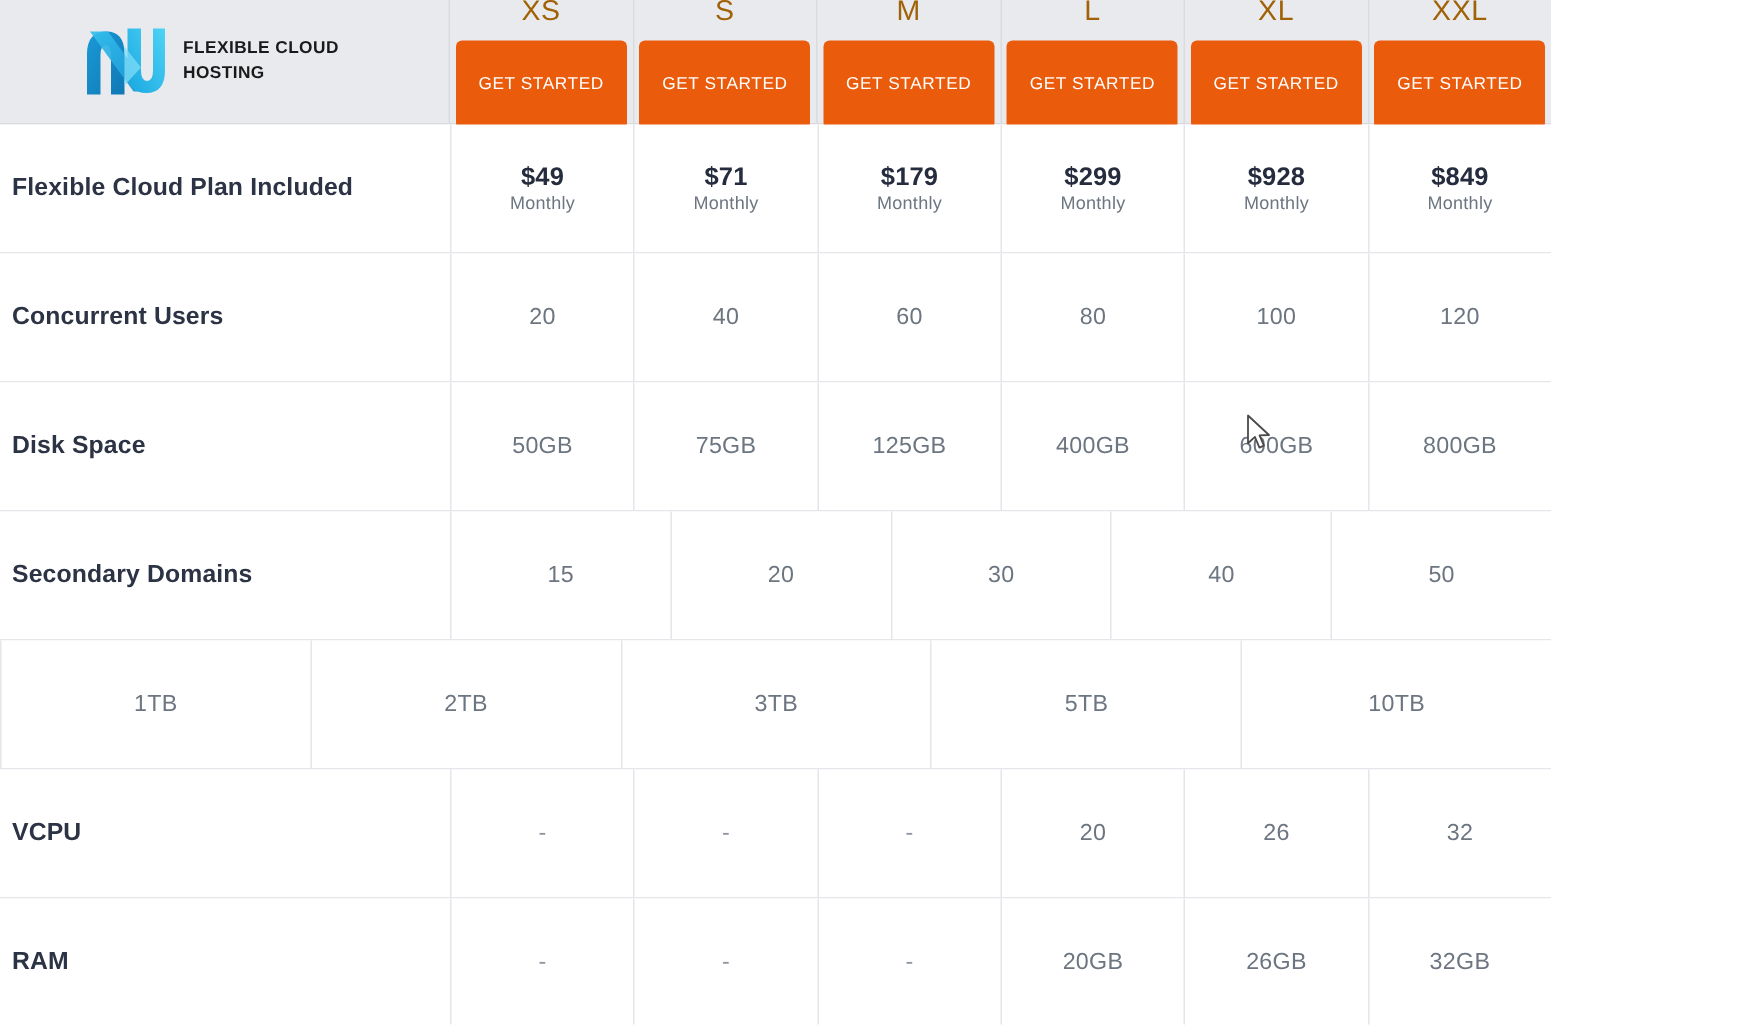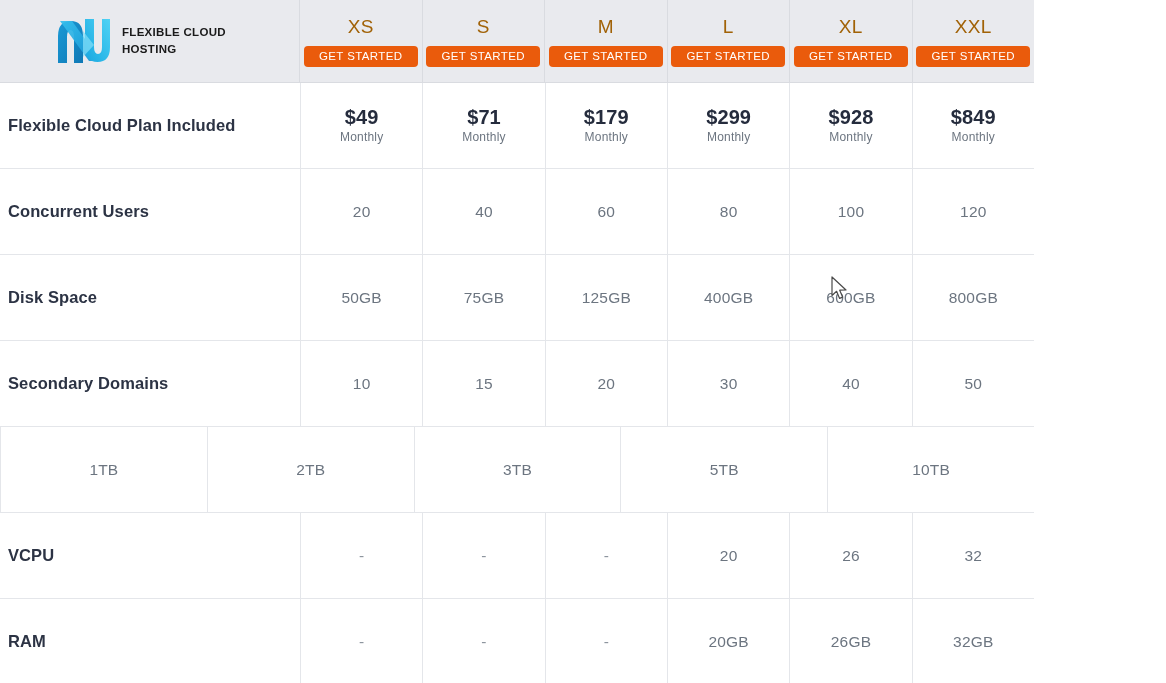--- a/index.html
+++ b/index.html
@@ -77,21 +77,21 @@
 
   .cta-button {
     background: #ea5b0c;
     color: #ffffff;
     border: none;
     border-radius: 4px;
     font-family: "Liberation Sans", sans-serif;
     font-size: 11.5px;
     font-weight: normal;
     letter-spacing: 0.4px;
-    padding: 4px 15px;
+    padding: 23px 15px;
     cursor: pointer;
     white-space: nowrap;
     line-height: 1.15;
   }
 
   
   .body-rows {
     flex: 1 1 auto;
     display: flex;
     flex-direction: column;
@@ -125,21 +125,21 @@
     justify-content: center;
     border-left: 1px solid #e4e6ea;
     font-size: 15.5px;
     color: #6c7580;
     letter-spacing: 0.2px;
   }
 
   
   .price-row .data-cell { justify-content: center; }
   .price-main {
-    font-size: 20px;
+    font-size: 17px;
     font-weight: bold;
     color: #252c3d;
     line-height: 1.25;
     letter-spacing: 0.1px;
     text-align: center;
   }
   .price-period {
     font-size: 12px;
     font-weight: normal;
     color: #6c7580;
@@ -272,21 +272,20 @@
       <div class="data-cell">50GB</div>
       <div class="data-cell">75GB</div>
       <div class="data-cell">125GB</div>
       <div class="data-cell">400GB</div>
       <div class="data-cell">600GB</div>
       <div class="data-cell">800GB</div>
     </div>
 
     <div class="data-row">
       <div class="row-label">Secondary Domains</div>
-      <div class="data-cell">10</div>
       <div class="data-cell">15</div>
       <div class="data-cell">20</div>
       <div class="data-cell">30</div>
       <div class="data-cell">40</div>
       <div class="data-cell">50</div>
     </div>
 
     <div class="data-row">
       <div class="data-cell">1TB</div>
       <div class="data-cell">2TB</div>

